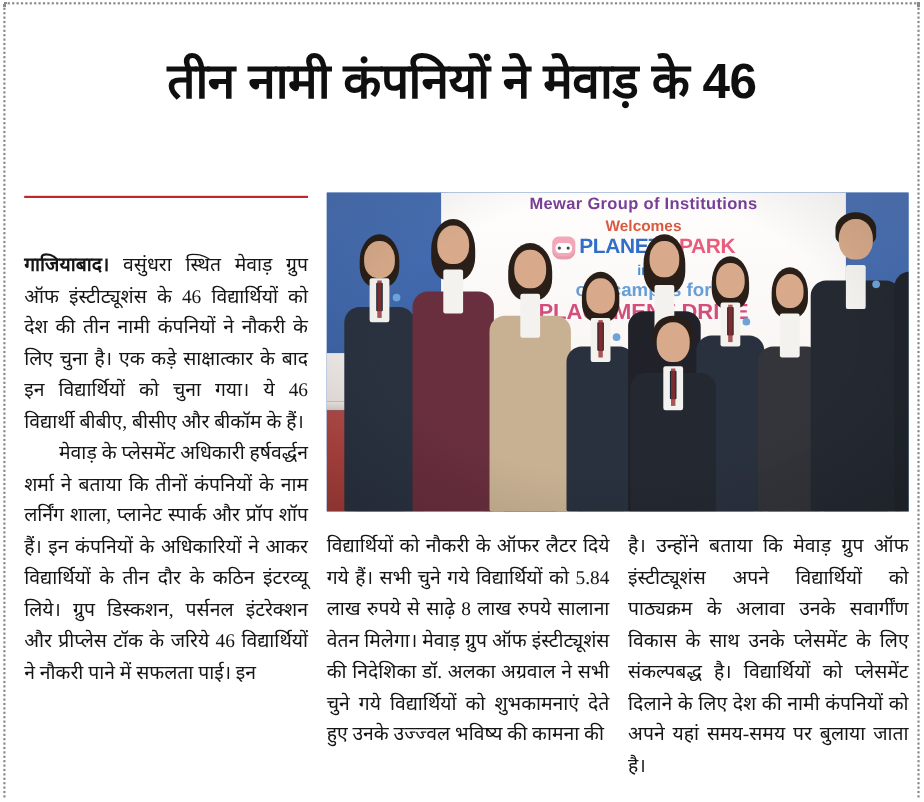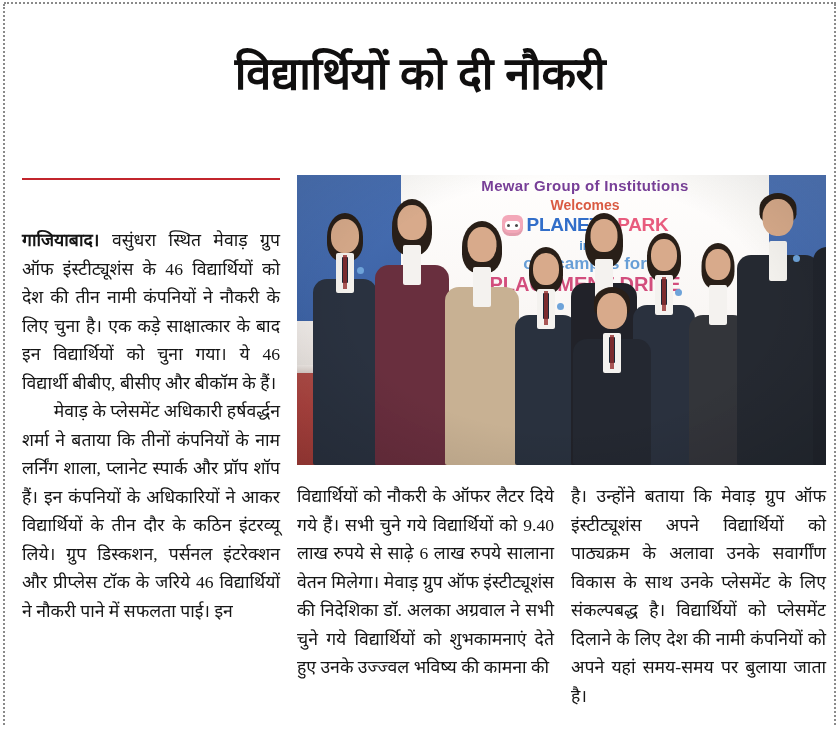--- a/index.html
+++ b/index.html
@@ -353,34 +353,34 @@
 </head>
 <body>
 
 <div class="clipping">
 
   <div class="cut-border top"></div>
   <div class="cut-border left"></div>
   <div class="cut-border right"></div>
 
   <h1 class="headline">
-    <span class="hl-line">विद्यार्थियों को दी नौकरी</span>
+    <span class="hl-line">तीन नामी कंपनियों ने मेवाड़ के 46</span>
   </h1>
 
   <div class="kicker-wrap">
     <div class="kicker-rule"></div>
   </div>
 
   <div class="col" id="col-1">
     <p><span class="dateline">गाजियाबाद।</span><span> वसुंधरा स्थित मेवाड़ ग्रुप ऑफ इंस्टीट्यूशंस के 46 विद्यार्थियों को देश की तीन नामी कंपनियों ने नौकरी के लिए चुना है। एक कड़े साक्षात्कार के बाद इन विद्यार्थियों को चुना गया। ये 46 विद्यार्थी बीबीए, बीसीए और बीकॉम के हैं।</span></p>
     <p>मेवाड़ के प्लेसमेंट अधिकारी हर्षवर्द्धन शर्मा ने बताया कि तीनों कंपनियों के नाम लर्निंग शाला, प्लानेट स्पार्क और प्रॉप शॉप हैं। इन कंपनियों के अधिकारियों ने आकर विद्यार्थियों के तीन दौर के कठिन इंटरव्यू लिये। ग्रुप डिस्कशन, पर्सनल इंटरेक्शन और प्रीप्लेस टॉक के जरिये 46 विद्यार्थियों ने नौकरी पाने में सफलता पाई। इन</p>
   </div>
 
   <div class="col" id="col-2">
-    <p>विद्यार्थियों को नौकरी के ऑफर लैटर दिये गये हैं। सभी चुने गये विद्यार्थियों को 9.40 लाख रुपये से साढ़े 6 लाख रुपये सालाना वेतन मिलेगा। मेवाड़ ग्रुप ऑफ इंस्टीट्यूशंस की निदेशिका डॉ. अलका अग्रवाल ने सभी चुने गये विद्यार्थियों को शुभकामनाएं देते हुए उनके उज्ज्वल भविष्य की कामना की</p>
+    <p>विद्यार्थियों को नौकरी के ऑफर लैटर दिये गये हैं। सभी चुने गये विद्यार्थियों को 5.84 लाख रुपये से साढ़े 8 लाख रुपये सालाना वेतन मिलेगा। मेवाड़ ग्रुप ऑफ इंस्टीट्यूशंस की निदेशिका डॉ. अलका अग्रवाल ने सभी चुने गये विद्यार्थियों को शुभकामनाएं देते हुए उनके उज्ज्वल भविष्य की कामना की</p>
   </div>
 
   <div class="col" id="col-3">
     <p>है। उन्होंने बताया कि मेवाड़ ग्रुप ऑफ इंस्टीट्यूशंस अपने विद्यार्थियों को पाठ्यक्रम के अलावा उनके सवार्गींण विकास के साथ उनके प्लेसमेंट के लिए संकल्पबद्ध है। विद्यार्थियों को प्लेसमेंट दिलाने के लिए देश की नामी कंपनियों को अपने यहां समय-समय पर बुलाया जाता है।</p>
   </div>
 
   <figure class="photo" style="margin:0;">
     <div class="photo-inner">
 
       <div class="wall-blue-left"></div>

